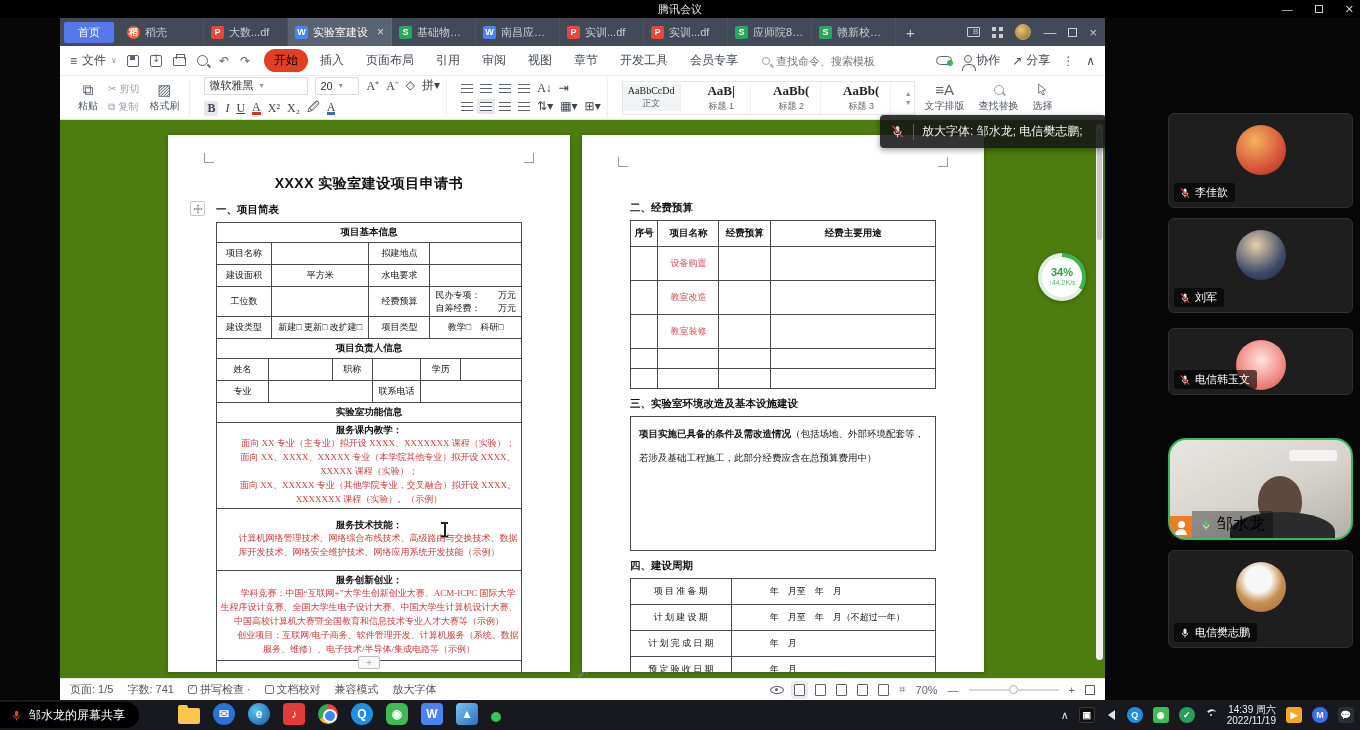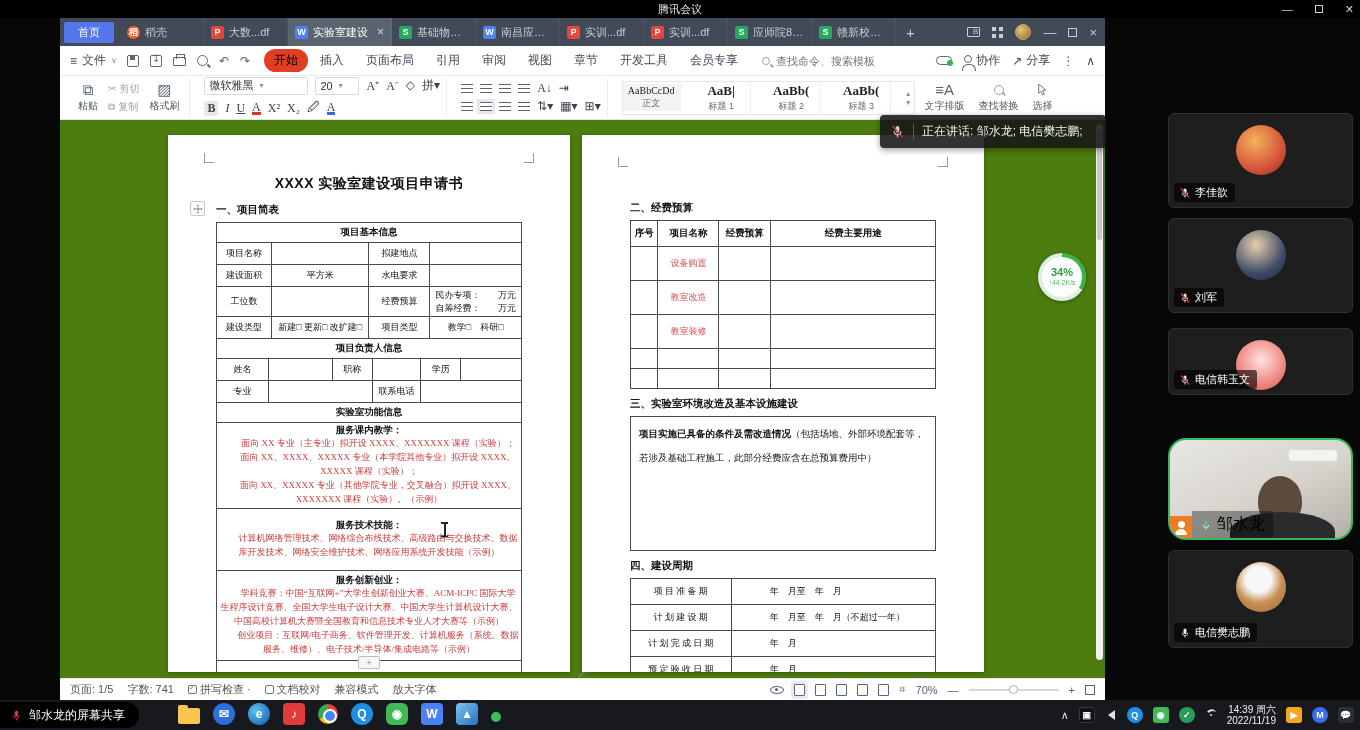--- a/index.html
+++ b/index.html
@@ -664,21 +664,21 @@
       </div>
     </div>
 
     <div class="toast">
       <svg class="mic-svg" width="15" height="15" viewBox="0 0 24 24">
         <path d="M12 3a3 3 0 0 1 3 3v5a3 3 0 0 1-6 0V6a3 3 0 0 1 3-3z" fill="#cfcfcf"></path>
         <path d="M6.5 11.5a5.5 5.5 0 0 0 11 0M12 17.5V21" stroke="#cfcfcf" stroke-width="1.8" fill="none"></path>
         <line x1="4" y1="3" x2="20" y2="21" stroke="#e23b3b" stroke-width="2.4"></line>
       </svg>
       <span class="div"></span>
-      <span class="txt">正在讲话: 邹水龙; 电信樊志鹏;</span>
+      <span class="txt">放大字体: 邹水龙; 电信樊志鹏;</span>
     </div>
 
     <div class="ball">
       <div class="inner">
         <span class="pct">34%</span>
         <span class="spd">↑44.2K/s</span>
       </div>
     </div>
 
     <div class="tile" style="top:95px;height:95px;">

